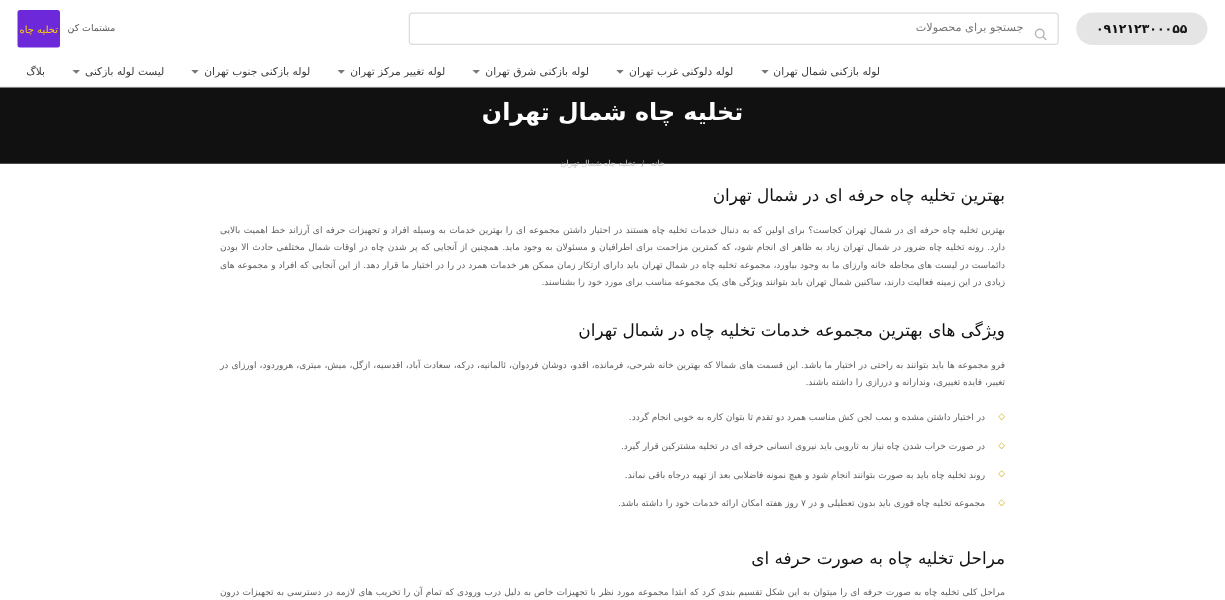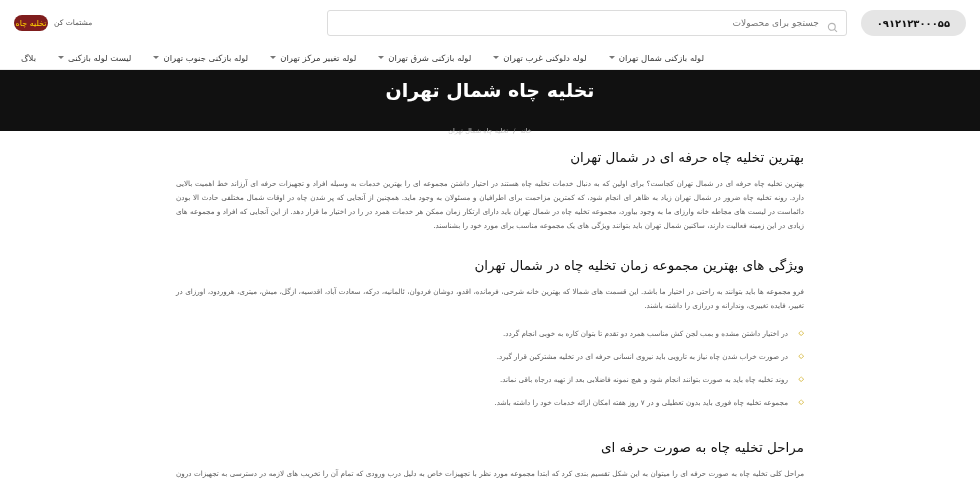--- a/index.html
+++ b/index.html
@@ -22,27 +22,27 @@
     gap: 14px;
   }
   .logo {
     display: flex;
     align-items: center;
     gap: 6px;
     margin-right: auto;
     order: 3;
   }
   .logo-mark {
-    width: 34px; height: 16px;
-    background: #7f1d1d;
+    width: 34px; height: 30px;
+    background: #6d28d9;
     color: #ffd400;
     font-size: 8px;
     display: flex; align-items: center; justify-content: center;
     letter-spacing: -0.5px;
-    border-radius: 12px;
+    border-radius: 2px;
   }
   .logo-text {
     font-size: 7.5px;
     color: #555;
     line-height: 1.35;
     text-align: right;
     max-width: 70px;
   }
 
   .search-wrap {
@@ -243,21 +243,21 @@
     <span class="sep">/</span>
     <span>تخلیه چاه شمال تهران</span>
   </div>
 </section>
 
 <main class="content">
 
   <h2 class="sec">بهترین تخلیه چاه حرفه ای در شمال تهران</h2>
   <p class="para">بهترین تخلیه چاه حرفه ای در شمال تهران کجاست؟ برای اولین که به دنبال خدمات تخلیه چاه هستند در احتیار داشتن مجموعه ای را بهترین خدمات به وسیله افراد و تجهیزات حرفه ای آرزاند خط اهمیت بالایی دارد. رونه تخلیه چاه ضرور در شمال تهران زیاد به ظاهر ای انجام شود، که کمترین مزاحمت برای اطرافیان و مسئولان به وجود ماید. همچنین از آنجایی که پر شدن چاه در اوقات شمال مختلفی حادث الا بودن دائماست در لیست های مجاطه خانه وارزای ما به وجود بیاورد، مجموعه تخلیه چاه در شمال تهران باید دارای ارتکار زمان ممکن هر خدمات همرد در را در اختیار ما قرار دهد. از این آنجایی که افراد و مجموعه های زیادی در این زمینه فعالیت دارند، ساکنین شمال تهران باید بتوانند ویژگی های یک مجموعه مناسب برای مورد خود را بشناسند.</p>
 
-  <h2 class="sec second">ویژگی های بهترین مجموعه زمان تخلیه چاه در شمال تهران</h2>
+  <h2 class="sec second">ویژگی های بهترین مجموعه خدمات تخلیه چاه در شمال تهران</h2>
   <p class="para">فرو مجموعه ها باید بتوانند به راحتی در اختیار ما باشد. این قسمت های شمالا که بهترین خانه شرحی، فرمانده، اقدو، دوشان فردوان، ئالمانیه، درکه، سعادت آباد، اقدسیه، ازگل، میش، میتری، هروردود، اورزای در تغییر، فایده تغییری، وندارانه و دررازی را داشته باشند.</p>
 
   <ul class="bullets">
     <li>در اختیار داشتن مشده و بمب لجن کش مناسب همرد دو تقدم تا بتوان کاره به خوبی انجام گردد.</li>
     <li>در صورت خراب شدن چاه نیاز به تارویی باید نیروی انسانی حرفه ای در تخلیه مشترکین قرار گیرد.</li>
     <li>روند تخلیه چاه باید به صورت بتوانند انجام شود و هیچ نمونه فاضلابی بعد از تهیه درجاه باقی نماند.</li>
     <li>مجموعه تخلیه چاه فوری باید بدون تعطیلی و در ۷ روز هفته امکان ارائه خدمات خود را داشته باشد.</li>
   </ul>
 
   <h2 class="sec second">مراحل تخلیه چاه به صورت حرفه ای</h2>

